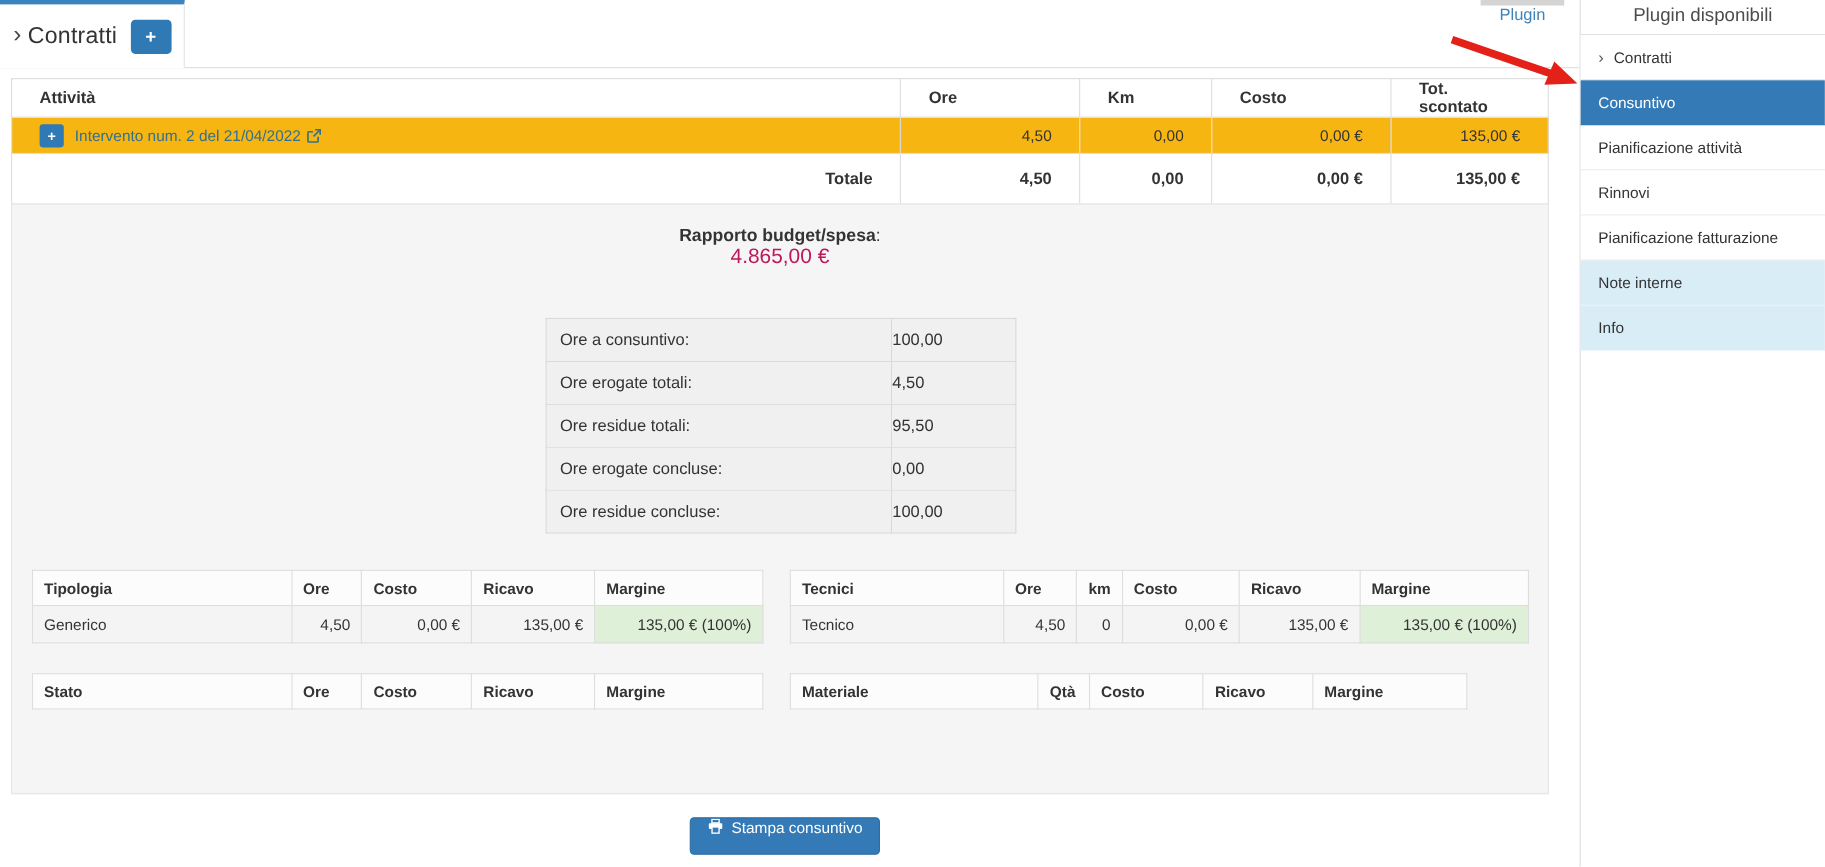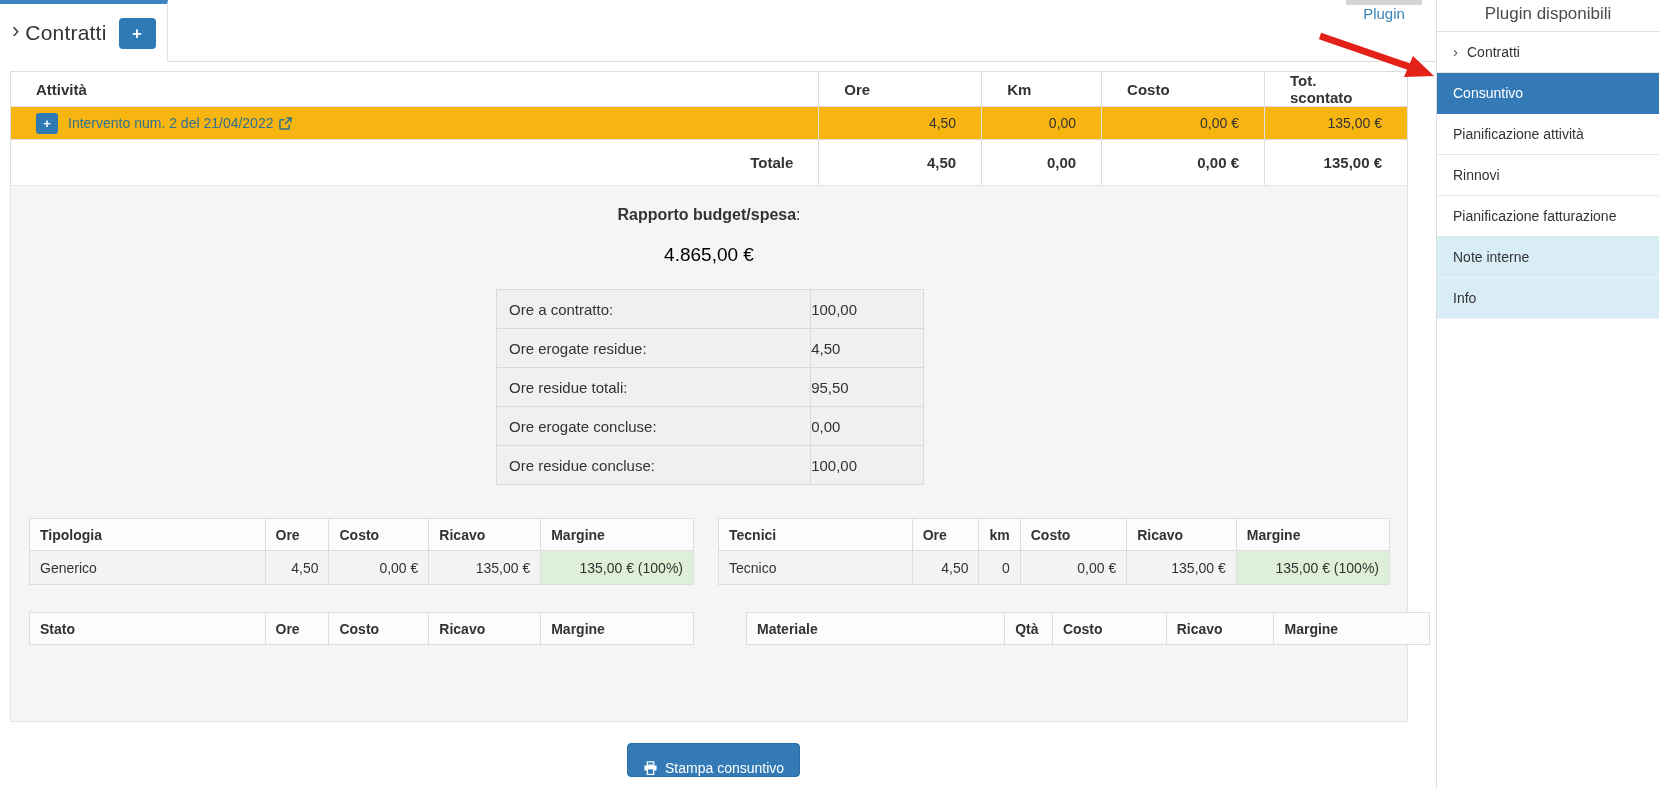--- a/index.html
+++ b/index.html
@@ -35,46 +35,46 @@
   .ext-icon { width:13px; height:13px; display:inline-block; }
   td.num { text-align:right; }
   tr.row-total td { height:46px; font-weight:bold; font-size:15px; background:#fff; }
   td.total-label { text-align:right; }
 
   
   .panel { position:absolute; left:10px; top:185px; width:1398px; height:537px;
            background:#f5f5f5; border:1px solid #e5e5e5; }
   .rapporto-title { position:absolute; left:0; top:20px; width:100%; text-align:center; font-size:16px; color:#333; }
   .rapporto-title b { font-weight:bold; }
-  .rapporto-amount { position:absolute; left:0; top:58px; width:100%; text-align:center; font-size:19px; color:#000000; }
+  .rapporto-amount { position:absolute; left:0; top:37px; width:100%; text-align:center; font-size:19px; color:#be185d; }
 
   table.rapporto { position:absolute; left:485px; top:103px; width:428px; border-collapse:collapse; }
   table.rapporto td { border:1px solid #d9d9d9; background:#f0f0f0; height:39px; font-size:15px; color:#333; }
   table.rapporto td.rlabel { padding-left:12px; width:315px; }
   table.rapporto td.rvalue { padding-right:22px; text-align:left; width:113px; }
   .rrow { position:relative; }
 
   
   table.mini { position:absolute; border-collapse:collapse; background:#fff; }
   table.mini th { border:1px solid #ddd; background:#fcfcfc; font-size:14px; font-weight:bold; text-align:left;
                   height:32px; padding:0 10px; color:#333; }
   table.mini td { border:1px solid #ddd; background:#f4f4f4; font-size:14px; height:34px; padding:0 10px; color:#333; }
   table.mini td.num { text-align:right; }
   table.mini td.margine { background:#dff0d8; text-align:right; }
   #t-tipologia { left:18px;  top:332px; width:665px; }
   #t-tecnici   { left:707px; top:332px; width:672px; }
   #t-stato     { left:18px;  top:426px; width:665px; }
-  #t-materiale { left:707px; top:426px; width:684px;margin-left:28px; }
+  #t-materiale { left:707px; top:426px; width:616px; }
   .state-dot { display:inline-block; width:15px; height:15px; border-radius:50%; background:#f5b30c;
                vertical-align:-3px; margin-right:2px; }
 
   
   .btn-print { position:absolute; left:627px; top:743px; height:34px; padding:0 15px;
                background:#337ab7; border:1px solid #2e6da4; border-radius:4px; color:#fff; font-size:14px;
-               display:flex; align-items:flex-end; gap:7px; cursor:pointer; font-family:"Liberation Sans", sans-serif; }
+               display:flex; align-items:flex-start; gap:7px; cursor:pointer; font-family:"Liberation Sans", sans-serif; }
   .printer-icon { width:15px; height:15px; }
 
   
   .sidebar { position:absolute; left:1436px; top:0; width:223px; height:788px; background:#fff; border-left:1px solid #ddd; }
   .sidebar-title { height:32px; line-height:28px; text-align:center; font-size:17px; color:#4c4c4c; border-bottom:1px solid #ddd; }
   .side-item { height:41px; line-height:40px; padding-left:16px; font-size:14px; color:#333;
                border-bottom:1px solid #e7e7e7; cursor:pointer; background:#fff; white-space:nowrap; }
   .side-item .side-chevron { color:#555; margin-right:9px; font-size:15px; }
   .side-item.active { background:#337ab7; color:#fff; border-bottom:1px solid #337ab7; }
   .side-item.light { background:#d9edf7; border-bottom:1px solid #eaf5fb; }
@@ -147,25 +147,25 @@
 
     <div class="panel">
       <div class="rapporto-title">
         <b>Rapporto budget/spesa</b><span>:</span>
       </div>
       <div class="rapporto-amount">4.865,00 €</div>
 
       <table class="rapporto">
         <tbody>
             <tr class="rrow">
-          <td class="rlabel">Ore a contratto:</td>
+          <td class="rlabel">Ore a consuntivo:</td>
           <td class="rvalue">100,00</td>
         </tr>
         <tr class="rrow">
-          <td class="rlabel">Ore erogate residue:</td>
+          <td class="rlabel">Ore erogate totali:</td>
           <td class="rvalue">4,50</td>
         </tr>
         <tr class="rrow">
           <td class="rlabel">Ore residue totali:</td>
           <td class="rvalue">95,50</td>
         </tr>
         <tr class="rrow">
           <td class="rlabel">Ore erogate concluse:</td>
           <td class="rvalue">0,00</td>
         </tr>

